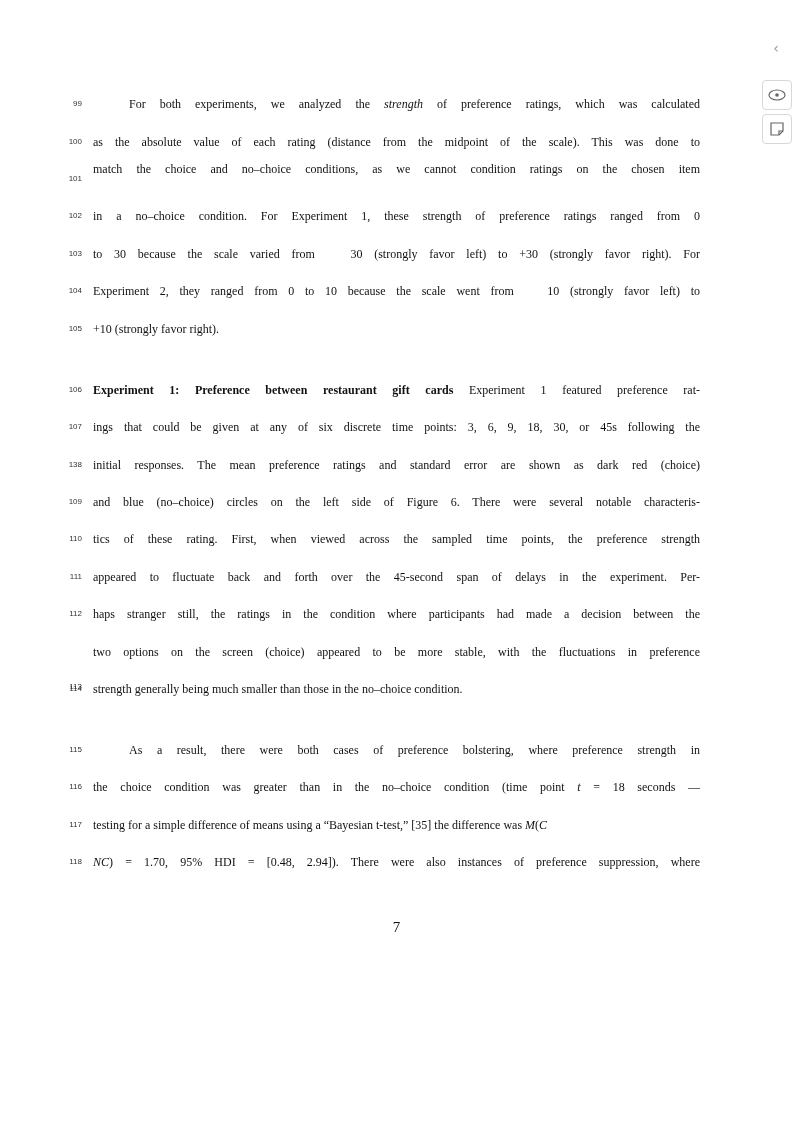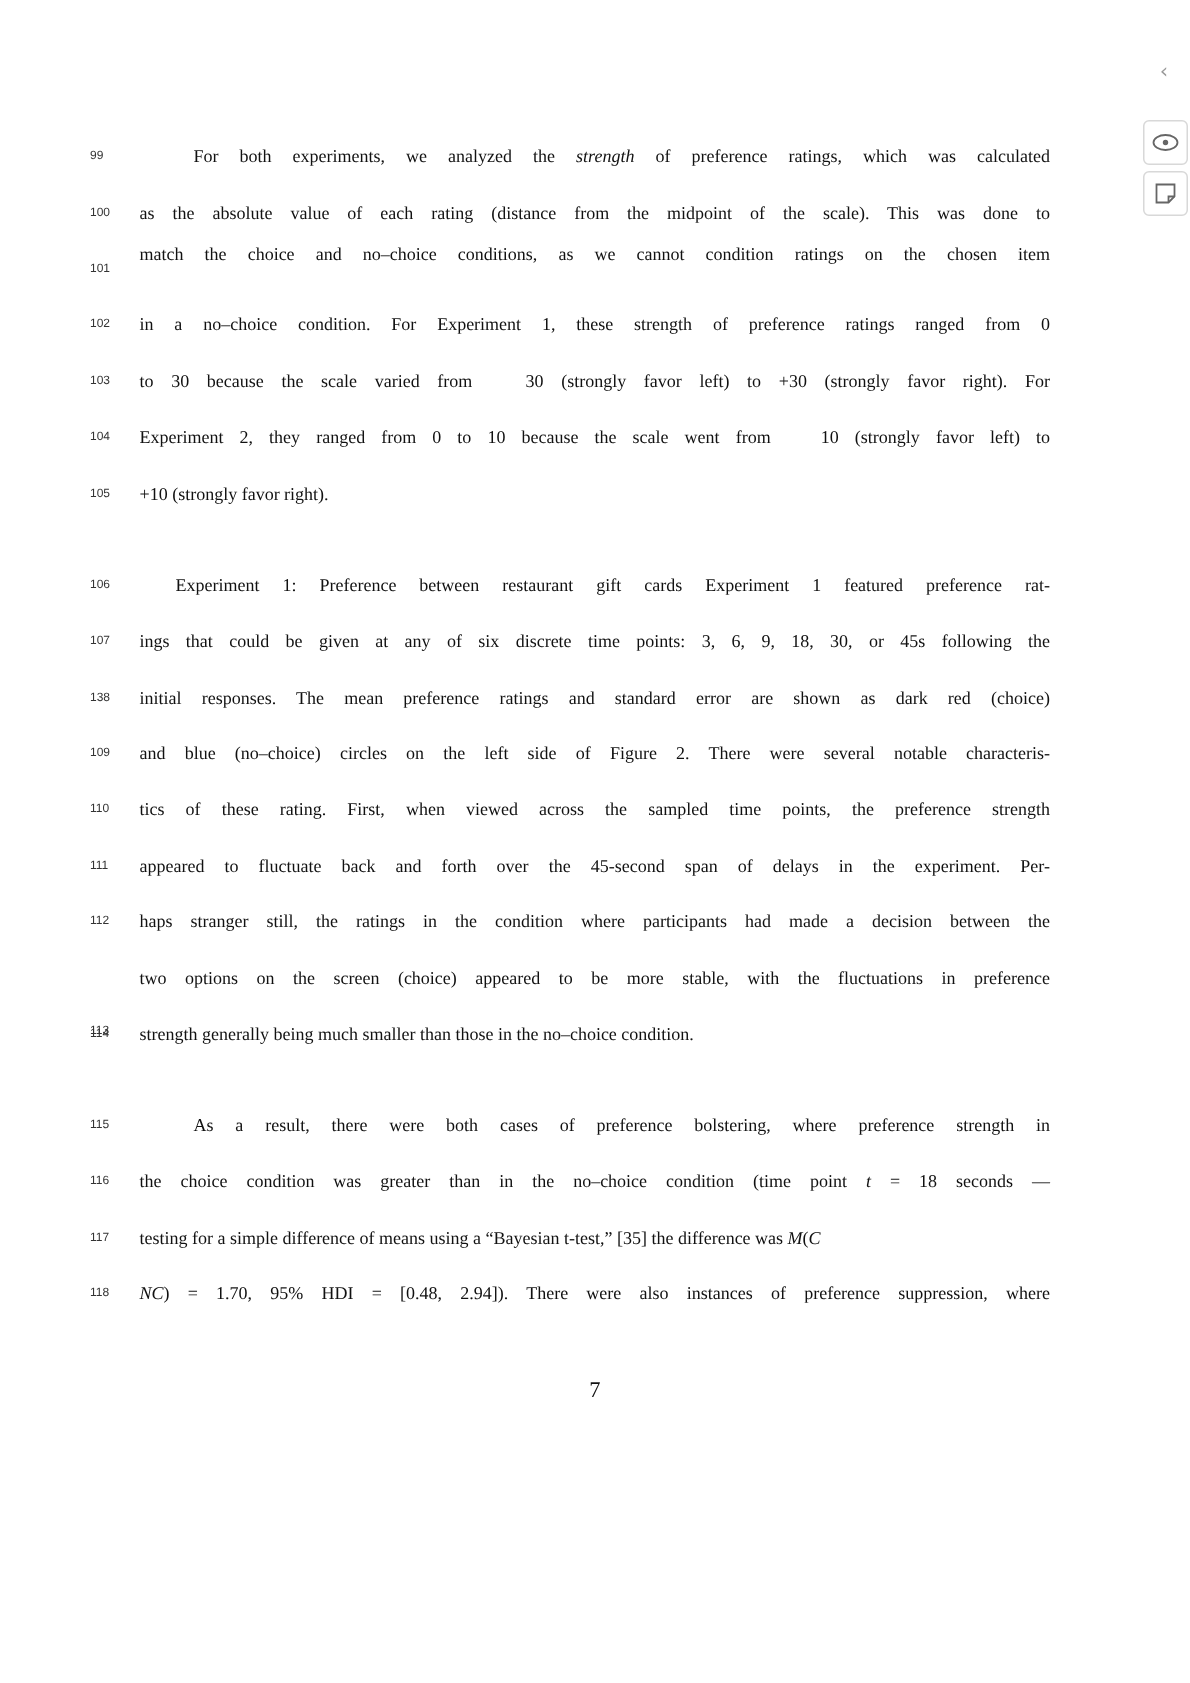--- a/index.html
+++ b/index.html
@@ -3,28 +3,28 @@
 <meta charset="utf-8">
 <style>
   html, body { margin: 0; padding: 0; background: #ffffff; }
   body { width: 793px; height: 1122px; position: relative; overflow: hidden;
          font-family: "Liberation Serif", serif; color: #111; }
   .page { position: absolute; left: 0; top: 0; width: 793px; height: 1122px; }
   .line { position: absolute; left: 93px; width: 607px; font-size: 12px; line-height: 18px;
           white-space: nowrap; text-align: justify; text-align-last: justify; }
   .line.last { text-align-last: left; }
   .line.indent { padding-left: 36px; width: 571px; }
-  .lnum { position: absolute; left: 60px; width: 22px; font-size: 8px;
+  .lnum { position: absolute; left: 60px; width: 22px; text-align: right; font-size: 8px;
           font-family: "Liberation Sans", sans-serif; color: #333; line-height: 18px; }
   .pagenum { position: absolute; top: 919px; left: 0; width: 793px; text-align: center; font-size: 15px; }
   .side-btn { position: absolute; left: 762px; width: 28px; height: 28px; border: 1px solid #d8d8d8;
               border-radius: 4px; background: #fff; display: flex; align-items: center; justify-content: center; }
   .collapse { position: absolute; left: 768px; top: 40px; width: 16px; height: 20px; color: #999;
               font-family: "DejaVu Sans", sans-serif; font-size: 14px; text-align: center; }
-  b { font-weight: normal; margin-left: 24px; }
+  b { font-weight: bold; }
   i { font-style: italic; }
 </style>
 </head>
 <body>
 
 <div class="page">
 
   <div class="collapse">
     <span>‹</span>
   </div>
@@ -65,21 +65,21 @@
   <div class="lnum" style="top:381px">106</div>
   <div class="line" style="top:381px"><b>Experiment 1: Preference between restaurant gift cards</b><span>  Experiment 1 featured preference rat-</span></div>
 
   <div class="lnum" style="top:418px">107</div>
   <div class="line" style="top:418px">ings that could be given at any of six discrete time points: 3, 6, 9, 18, 30, or 45s following the</div>
 
   <div class="lnum" style="top:456px">138</div>
   <div class="line" style="top:456px">initial responses. The mean preference ratings and standard error are shown as dark red (choice)</div>
 
   <div class="lnum" style="top:493px">109</div>
-  <div class="line" style="top:493px">and blue (no–choice) circles on the left side of Figure 2. There were several notable characteris-</div>
+  <div class="line" style="top:493px">and blue (no–choice) circles on the left side of Figure 6. There were several notable characteris-</div>
 
   <div class="lnum" style="top:530px">110</div>
   <div class="line" style="top:530px">tics of these rating. First, when viewed across the sampled time points, the preference strength</div>
 
   <div class="lnum" style="top:568px">111</div>
   <div class="line" style="top:568px">appeared to fluctuate back and forth over the 45-second span of delays in the experiment. Per-</div>
 
   <div class="lnum" style="top:605px">112</div>
   <div class="line" style="top:605px">haps stranger still, the ratings in the condition where participants had made a decision between the</div>
 

